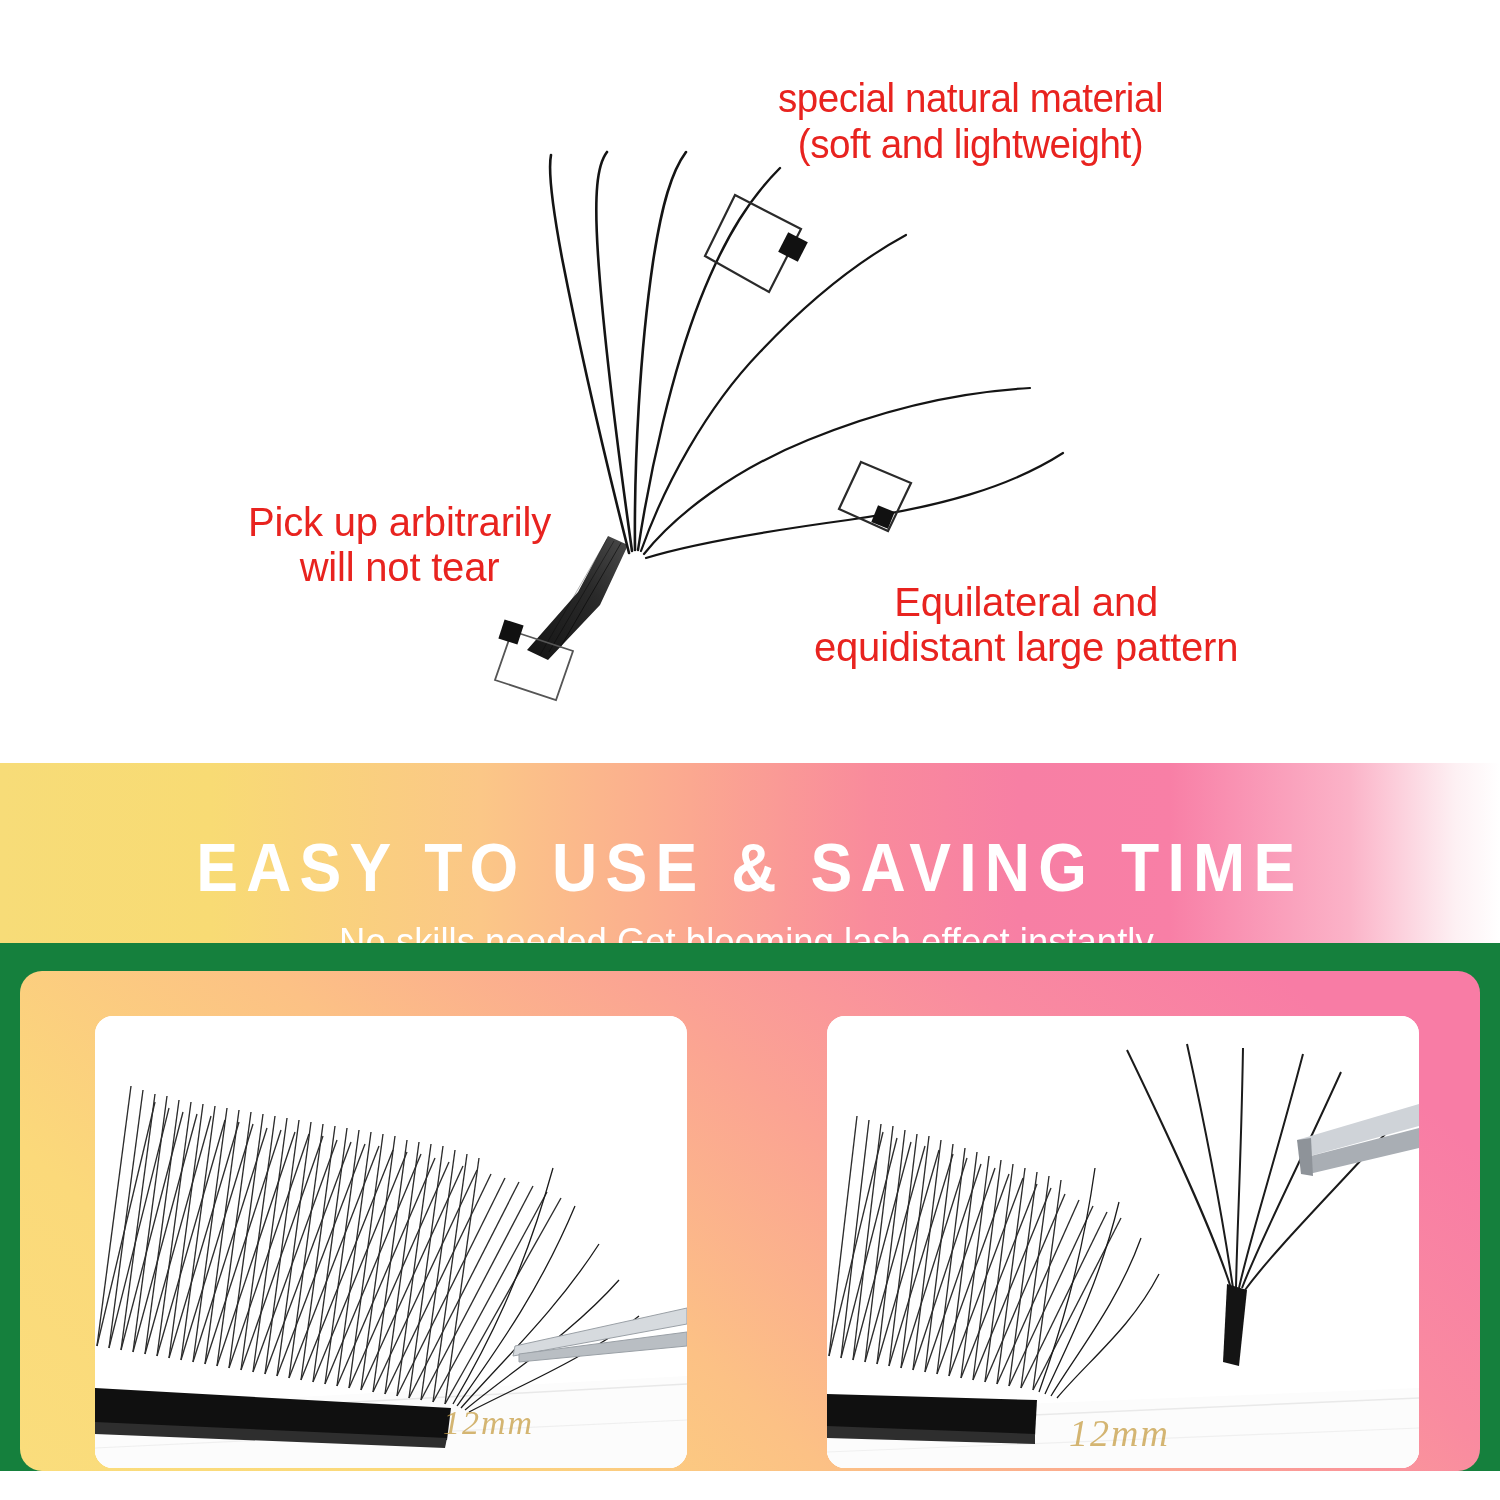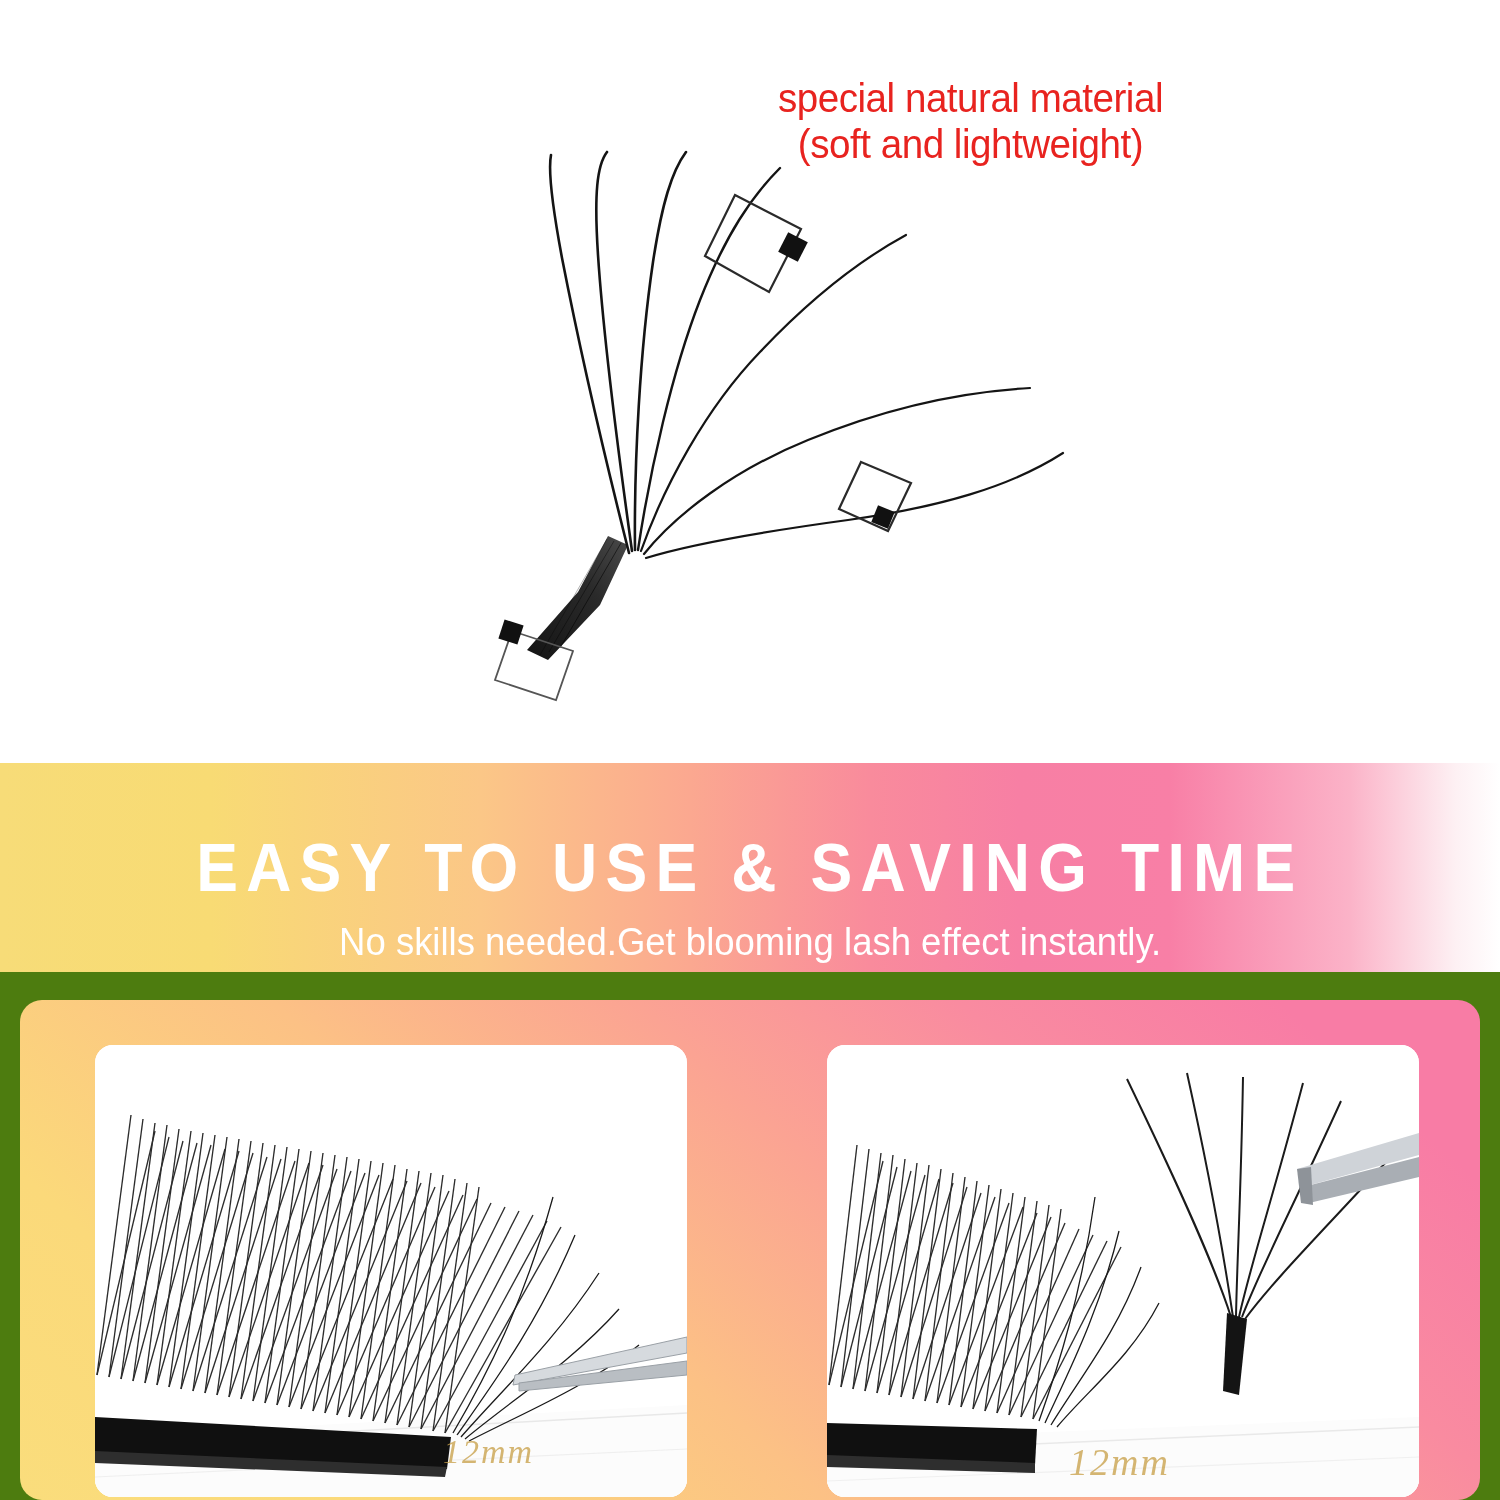--- a/index.html
+++ b/index.html
@@ -79,22 +79,22 @@
     font-weight:400;
     letter-spacing:0px;
     margin-top:20px;
     transform:scaleX(0.96);
     white-space:nowrap;
     text-align:center;
   }
 
   
   #bottom-section{
-    position:absolute; left:0; top:972px; width:1500px; height:528px;
-    background:#4d7c0f;
+    position:absolute; left:0; top:943px; width:1500px; height:528px;
+    background:#15803d;
   }
   #photo-frame{
     position:absolute; left:20px; top:28px; width:1460px; height:500px;
     border-radius:22px;
     background:linear-gradient(42deg,
       #fadd7c 0%,
       #fbd97a 18%,
       #fcc185 40%,
       #fba393 58%,
       #f98ba0 74%,
@@ -160,21 +160,25 @@
     </g>
     <g>
       <path d="M512,631 L573,651 L556,700 L495,680 Z" fill="none" stroke="#555" stroke-width="1.8"></path>
       <rect x="501" y="622" width="20" height="20" fill="#111111" transform="rotate(18 511 632)"></rect>
     </g>
   </svg>
 
   <div class="callout" id="callout-material">special natural material
 (soft and lightweight)</div>
 
-
+  <div class="callout" id="callout-pickup">Pick up arbitrarily
+will not tear</div>
+
+  <div class="callout" id="callout-equilateral">Equilateral and
+equidistant large pattern</div>
 </div>
 
 <div id="banner">
   <div id="banner-headline">EASY TO USE &amp; SAVING TIME</div>
   <div id="banner-subline">No skills needed.Get blooming lash effect instantly.</div>
 </div>
 
 <div id="bottom-section">
   <div id="photo-frame">
 

